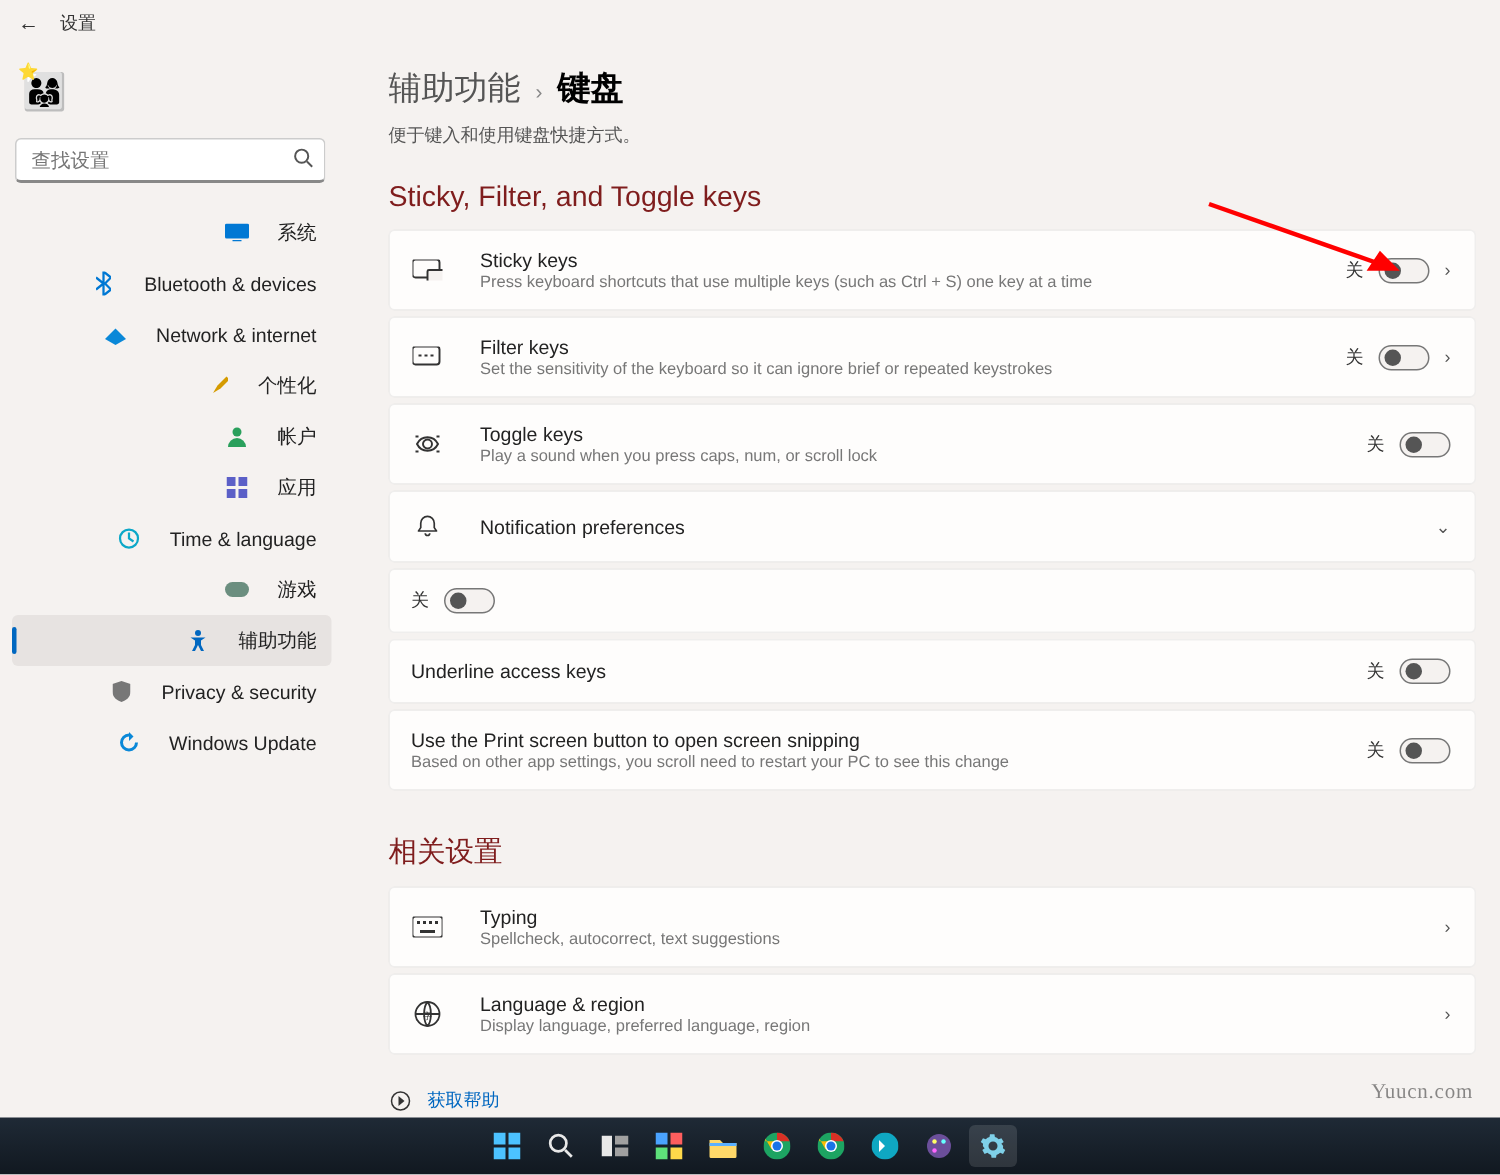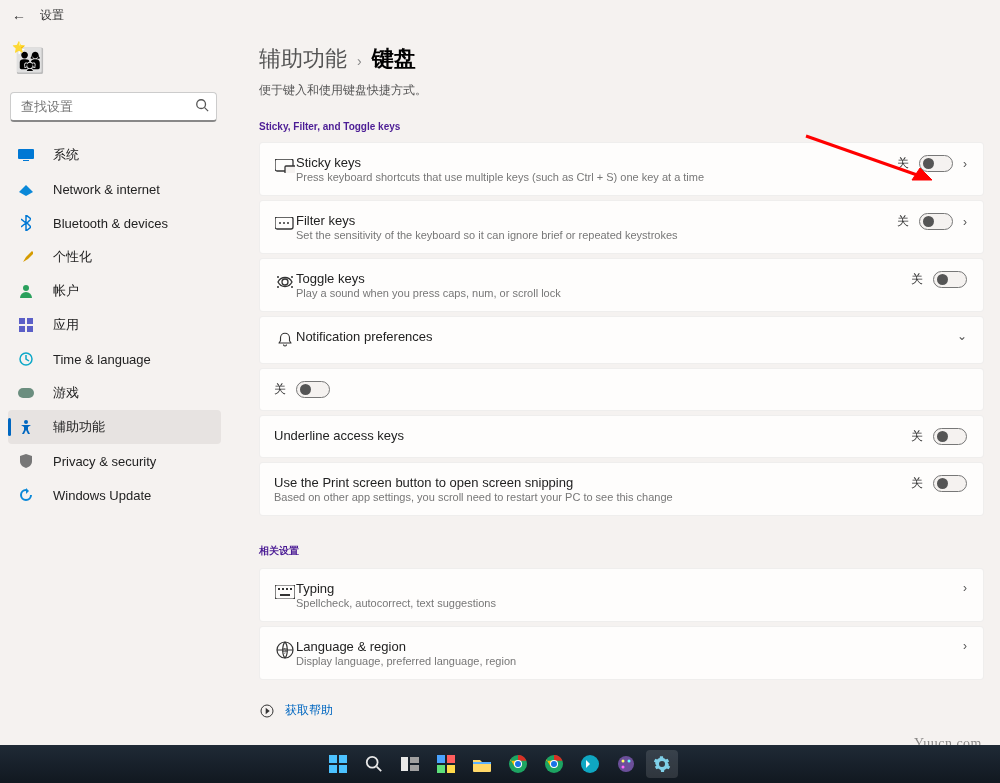--- a/index.html
+++ b/index.html
@@ -10,49 +10,49 @@
 .content-row { display: flex; flex: 1; overflow: hidden; }
 .sidebar { width: 225px; display: flex; flex-direction: column; padding: 8px 4px 0 8px; }
 .avatar { width: 38px; height: 38px; display: flex; align-items: center; justify-content: center; margin: 4px 0 12px 6px; }
 .avatar-img { position: relative; width: 36px; height: 32px; }
 .avatar-img::before { content: "👨‍👩‍👧"; font-size: 24px; position: absolute; left: 0; top: 2px; }
 .avatar-img::after { content: "⭐"; font-size: 11px; position: absolute; top: -4px; left: -3px; color: #f4c300; }
 .search { position: relative; margin: 0 4px 16px 2px; }
 .search input { width: 100%; height: 30px; border: 1px solid #ccc; border-bottom: 2px solid #888; border-radius: 4px; padding: 0 30px 0 10px; font-size: 13px; background: #fff; }
 .search .mag { position: absolute; right: 8px; top: 6px; color: #555; pointer-events: none; font-size: 14px; }
 .nav { display: flex; flex-direction: column; gap: 0; }
-.nav-item { display: flex; align-items: center; height: 34px; padding: 0 10px; border-radius: 4px; font-size: 13px; color: #222; cursor: pointer; gap: 19px; }
+.nav-item { display: flex; align-items: center; height: 34px; padding: 0 10px; border-radius: 4px; font-size: 13px; color: #222; cursor: pointer; gap: 19px; justify-content: flex-end; }
 .nav-item.active { background: #e7e3e1; position: relative; }
 .nav-item.active::before { content: ""; position: absolute; left: 0; top: 8px; bottom: 8px; width: 3px; border-radius: 2px; background: #0067c0; }
 .nav-icon { width: 16px; height: 16px; display: inline-flex; align-items: center; justify-content: center; font-size: 14px; }
 .main { flex: 1; padding: 14px 16px 0 34px; overflow-y: auto; }
 .breadcrumb { display: flex; align-items: baseline; gap: 10px; margin-bottom: 8px; font-size: 22px; font-weight: 400; }
 .bc-parent { color: #555; }
 .bc-sep { color: #888; font-size: 14px; }
 .bc-current { font-weight: 600; }
 .subtitle { font-size: 12px; color: #555; margin-bottom: 22px; }
-.section-title { font-size: 10px; color: #4c1d95; font-weight: 700; margin-bottom: 10px; }
-.card { background: #fefdfc; border: 1px solid rgba(0,0,0,0.06); border-radius: 4px; margin-bottom: 4px; padding: 12px 16px 12px 14px; display: flex; align-items: flex-start; gap: 0; }
+.section-title { font-size: 19px; color: #7f1d1d; font-weight: 400; margin-bottom: 10px; }
+.card { background: #fefdfc; border: 1px solid rgba(0,0,0,0.06); border-radius: 4px; margin-bottom: 4px; padding: 12px 16px 12px 14px; display: flex; align-items: center; gap: 24px; }
 .card-icon { width: 22px; height: 22px; display: flex; align-items: center; justify-content: center; color: #333; }
 .card-body { flex: 1; }
 .card-title { font-size: 13px; color: #222; }
 .card-desc { font-size: 11px; color: #777; margin-top: 1px; }
 .card-right { display: flex; align-items: center; gap: 10px; }
 .toggle-label { font-size: 12px; color: #333; }
 .toggle { width: 34px; height: 17px; border-radius: 10px; border: 1px solid #777; background: #f5f2f0; position: relative; }
 .toggle::after { content: ""; position: absolute; width: 11px; height: 11px; border-radius: 50%; background: #555; top: 2px; left: 3px; }
 .chev { color: #555; font-size: 12px; }
 .card.expandable .chev-down { font-size: 12px; color: #555; }
 .section-gap { margin-top: 28px; }
 .help-row { margin-top: 22px; display: flex; align-items: center; gap: 10px; font-size: 12px; }
 .help-icon { color: #333; font-size: 14px; }
 .help-link { color: #0067c0; cursor: pointer; }
 .arrow-annot { position: absolute; left: 804px; top: 132px; width: 130px; height: 56px; pointer-events: none; }
 .arrow-annot svg line, .arrow-annot svg polygon { stroke: #ff0000; fill: #ff0000; }
-.watermark { position: absolute; right: 18px; bottom: 31px; font-size: 14px; color: rgba(0,0,0,0.45); font-family: Georgia, serif; letter-spacing: 0.5px; pointer-events: none; margin-left: 28px; }
+.watermark { position: absolute; right: 18px; bottom: 46px; font-size: 14px; color: rgba(0,0,0,0.45); font-family: Georgia, serif; letter-spacing: 0.5px; pointer-events: none; margin-left: 28px; }
 .taskbar { position: absolute; left: 0; right: 0; bottom: 0; height: 38px; background: linear-gradient(#1f2a36, #111820); display: flex; align-items: center; justify-content: center; gap: 4px; }
 .tb-item { width: 32px; height: 28px; display: flex; align-items: center; justify-content: center; border-radius: 4px; font-size: 18px; cursor: pointer; color: #fff; }
 .tb-item.active { background: rgba(255,255,255,0.12); }
 svg { display: block; }
 </style>
 </head>
 <body>
 
 <div class="window">
   <div class="titlebar">
@@ -78,34 +78,34 @@
             <span class="nav-icon">
               <svg width="16" height="12" viewBox="0 0 16 12">
                 <rect x="0" y="0" width="16" height="10" rx="1" fill="#0078d4"></rect>
                 <rect x="5" y="11" width="6" height="1" fill="#0078d4"></rect>
               </svg>
             </span>
             <span>系统</span>
           </div>
           <div class="nav-item">
             <span class="nav-icon">
+              <svg width="10" height="16" viewBox="0 0 10 16">
+                <path d="M5 0v16l5-4-4-4 4-4-5-4zm0 8L0 4m0 8l5-4" stroke="#0078d4" fill="none" stroke-width="1.5" stroke-linejoin="round"></path>
+              </svg>
+            </span>
+            <span>Bluetooth &amp; devices</span>
+          </div>
+          <div class="nav-item">
+            <span class="nav-icon">
               <svg width="16" height="13" viewBox="0 0 16 13">
                 <path d="M8 11l.01.01M4 7a6 6 0 018 0M1 4a10 10 0 0114 0" stroke="none" fill="none"></path>
                 <path d="M8 2L1 9l7 4 7-4-7-7z" fill="#0a88d8"></path>
               </svg>
             </span>
             <span>Network &amp; internet</span>
-          </div>
-          <div class="nav-item">
-            <span class="nav-icon">
-              <svg width="10" height="16" viewBox="0 0 10 16">
-                <path d="M5 0v16l5-4-4-4 4-4-5-4zm0 8L0 4m0 8l5-4" stroke="#0078d4" fill="none" stroke-width="1.5" stroke-linejoin="round"></path>
-              </svg>
-            </span>
-            <span>Bluetooth &amp; devices</span>
           </div>
           <div class="nav-item">
             <span class="nav-icon">
               <svg width="14" height="14" viewBox="0 0 14 14">
                 <path d="M13 1L7 7l-3 5 5-3 6-6-2-2z" fill="#d59b00"></path>
               </svg>
             </span>
             <span>个性化</span>
           </div>
           <div class="nav-item">

